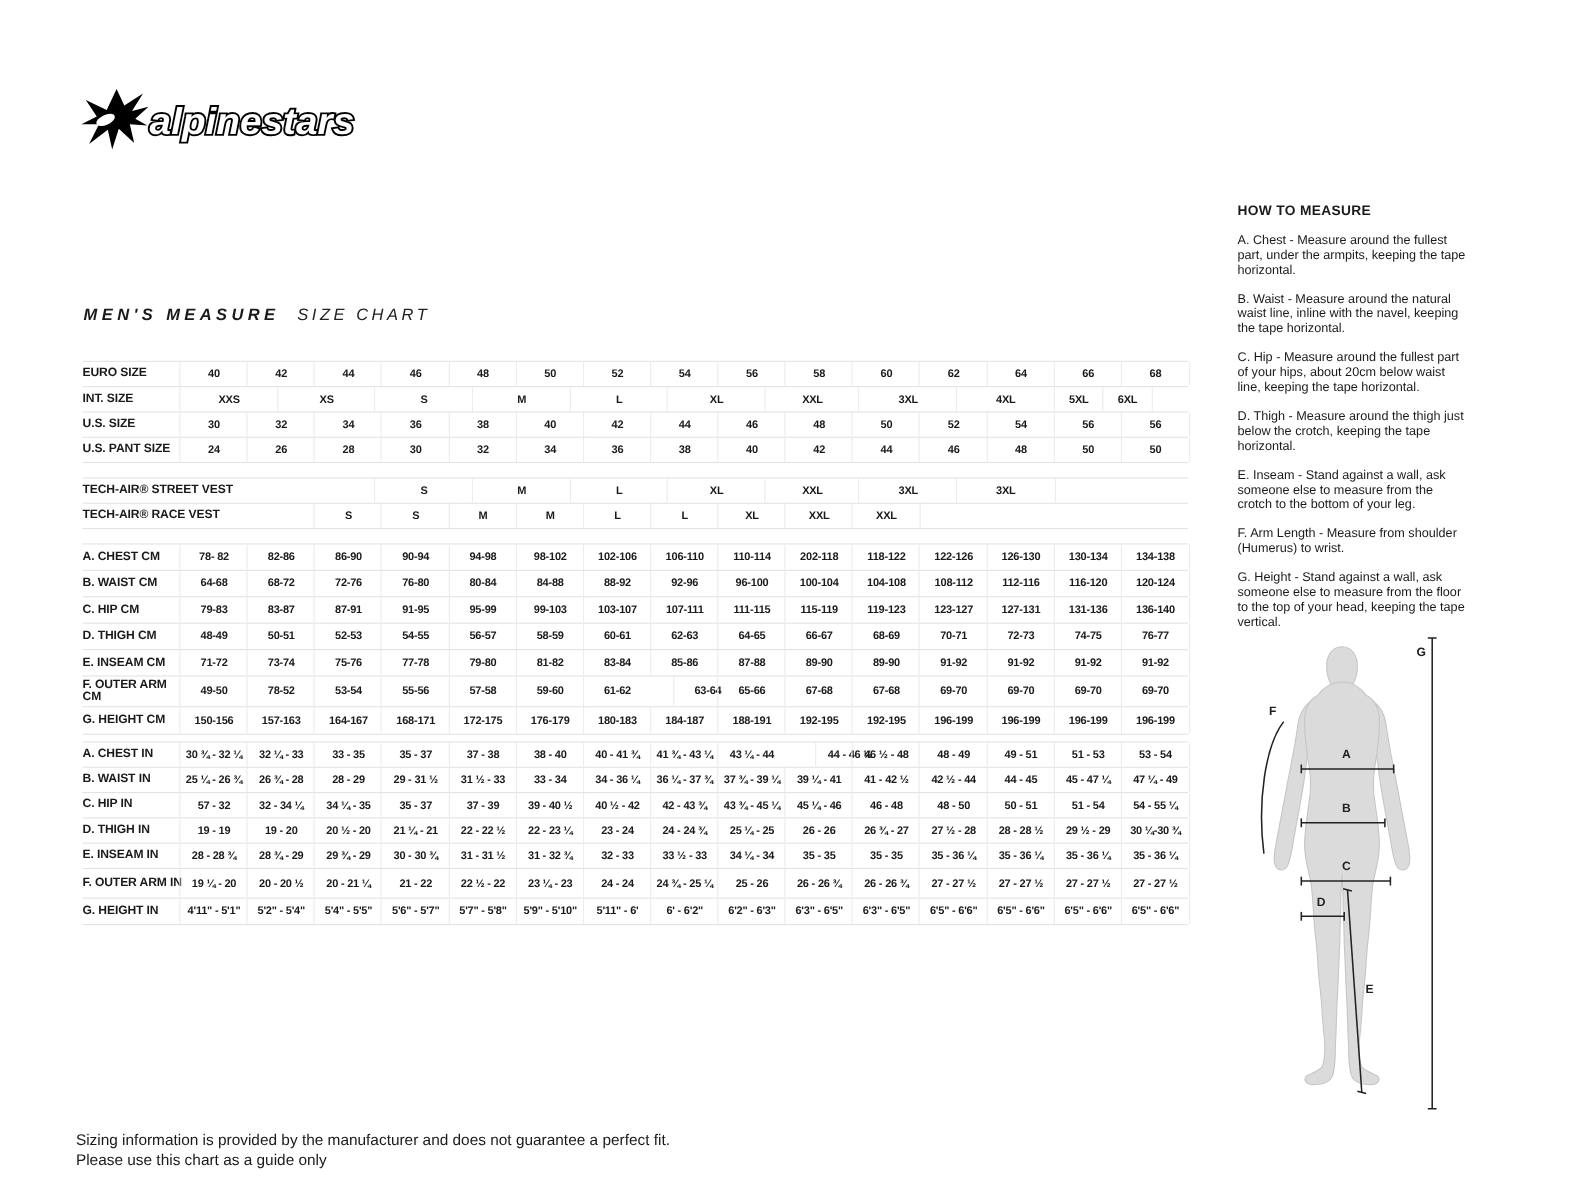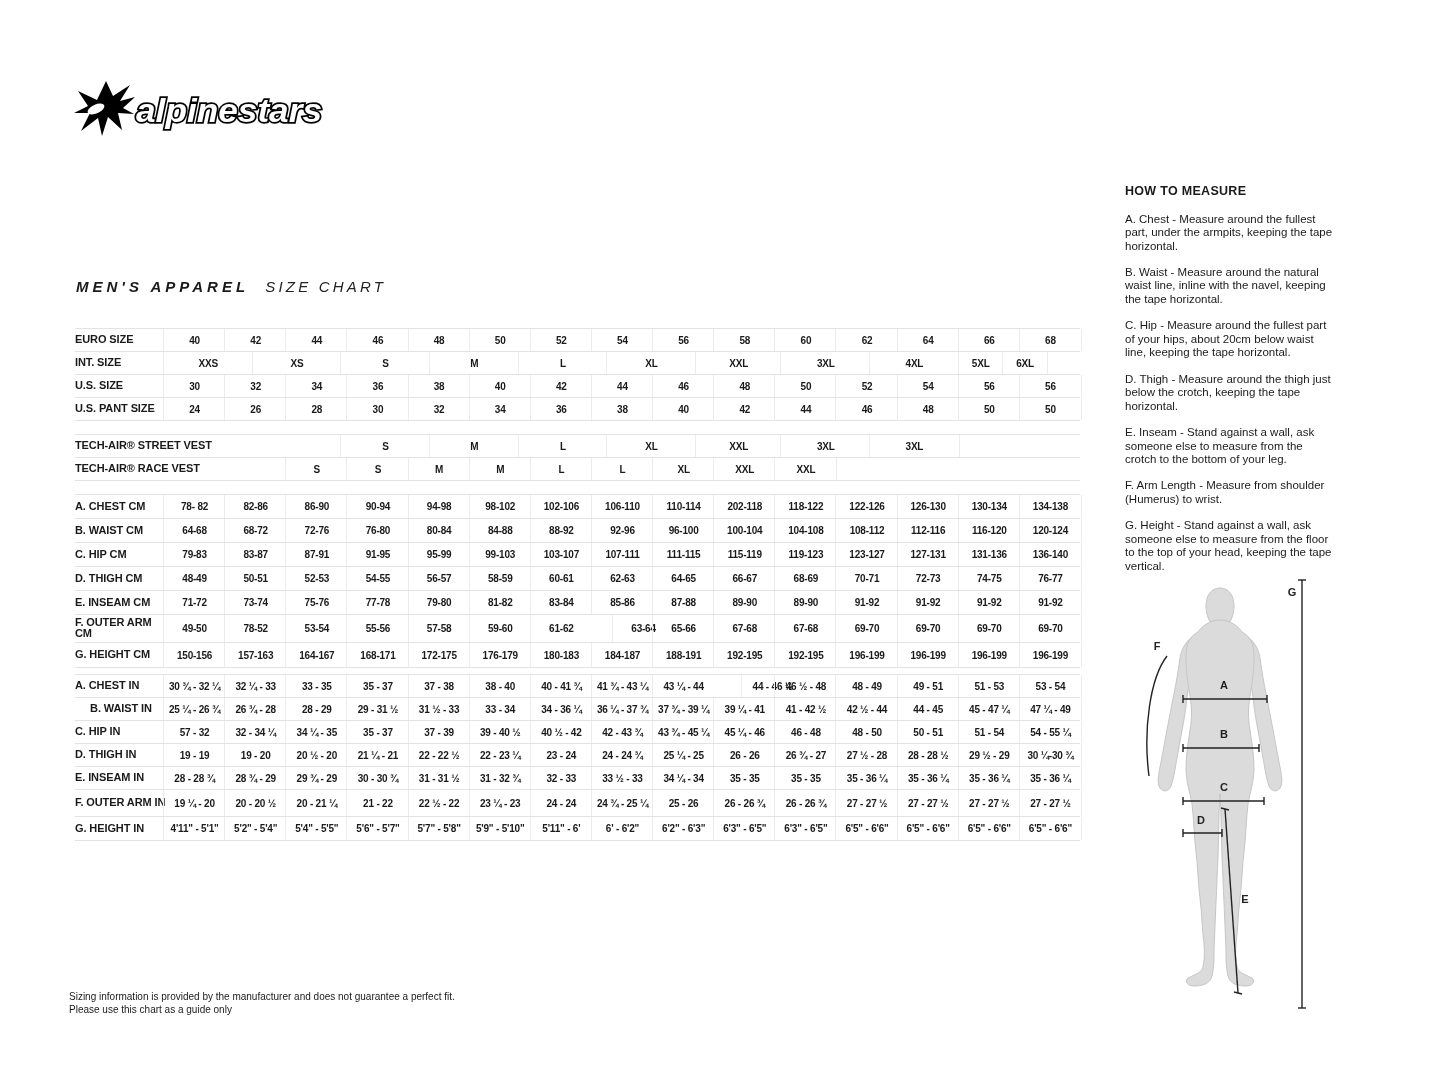--- a/index.html
+++ b/index.html
@@ -28,34 +28,34 @@
 
   
   .howto{position:absolute;left:1125px;top:184px;width:210px;font-size:11.5px;line-height:1.17;}
   .howto h3{margin:0 0 14px 0;font-size:12.5px;letter-spacing:0.3px;}
   .howto p{margin:0 0 13px 0;}
 
   
   .figure{position:absolute;left:1140px;top:572px;}
 
   
-  .footer{position:absolute;left:69px;top:990px;font-size:10px;line-height:1.3;}
+  .footer{position:absolute;left:69px;top:1027px;font-size:14px;line-height:1.3;}
 </style>
 </head>
 <body>
 <div class="page">
 
   <svg class="logo" width="256" height="58" viewBox="0 0 256 58">
     <path fill="#000" d="M34,1 L41,16 L58,5 L48,21 L63,17 L51,28 L62,34 L46,33 L50,50 L36,37 L30,56 L26,38 L9,51 L18,33 L2,33 L16,26 L6,11 L25,20 Z"></path>
     <ellipse cx="24" cy="29" rx="9" ry="4.5" fill="#fff" transform="rotate(-24 24 29)"></ellipse>
     <text x="64" y="42" font-family="Liberation Sans, sans-serif" font-size="34" font-weight="bold" font-style="italic" textLength="186" lengthAdjust="spacingAndGlyphs" paint-order="stroke" stroke="#000" stroke-width="3.4" fill="#ffffff">alpinestars</text>
   </svg>
 
   <div class="title">
-    <span class="tb">MEN'S APPAREL</span>
+    <span class="tb">MEN'S MEASURE</span>
     <span class="tl">SIZE CHART</span>
   </div>
 
   <div class="size-table" id="size-table">
       <div class="tgroup " style="margin-top: 0px;">
         <div class="trow" style="height: 22px;">
           <span class="rlabel">EURO SIZE</span>
           <div class="tcell" style="left: 88px; width: 61.1333px;">40</div>
           <div class="tcell" style="left: 149.133px; width: 61.1333px;">42</div>
           <div class="tcell" style="left: 210.267px; width: 61.1333px;">44</div>
@@ -287,21 +287,21 @@
           <div class="tcell" style="left: 454.8px; width: 61.1333px;">40  - 41 ¾</div>
           <div class="tcell" style="left: 515.933px; width: 61.1333px;">41 ¾ - 43 ¼</div>
           <div class="tcell" style="left: 577.067px; width: 61.1333px;">43 ¼ - 44</div>
           <div class="tcell" style="left: 638.2px; width: 61.1333px; margin-left: 28px;">44  - 46 ½</div>
           <div class="tcell" style="left: 699.333px; width: 61.1333px;">46 ½ - 48</div>
           <div class="tcell" style="left: 760.467px; width: 61.1333px;">48 - 49</div>
           <div class="tcell" style="left: 821.6px; width: 61.1333px;">49  - 51</div>
           <div class="tcell" style="left: 882.733px; width: 61.1333px;">51 - 53</div>
           <div class="tcell lastc" style="left: 943.867px; width: 61.1333px;">53  - 54</div>
         </div>
-        <div class="trow" style="height: 22px; text-align: center;">
+        <div class="trow" style="height: 22px;">
           <span class="rlabel">B. WAIST IN</span>
           <div class="tcell" style="left: 88px; width: 61.1333px;">25 ¼ - 26 ¾</div>
           <div class="tcell" style="left: 149.133px; width: 61.1333px;">26 ¾ - 28</div>
           <div class="tcell" style="left: 210.267px; width: 61.1333px;">28  - 29</div>
           <div class="tcell" style="left: 271.4px; width: 61.1333px;">29  - 31 ½</div>
           <div class="tcell" style="left: 332.533px; width: 61.1333px;">31 ½ - 33</div>
           <div class="tcell" style="left: 393.667px; width: 61.1333px;">33  - 34</div>
           <div class="tcell" style="left: 454.8px; width: 61.1333px;">34  - 36 ¼</div>
           <div class="tcell" style="left: 515.933px; width: 61.1333px;">36 ¼ - 37 ¾</div>
           <div class="tcell" style="left: 577.067px; width: 61.1333px;">37 ¾ - 39 ¼</div>

